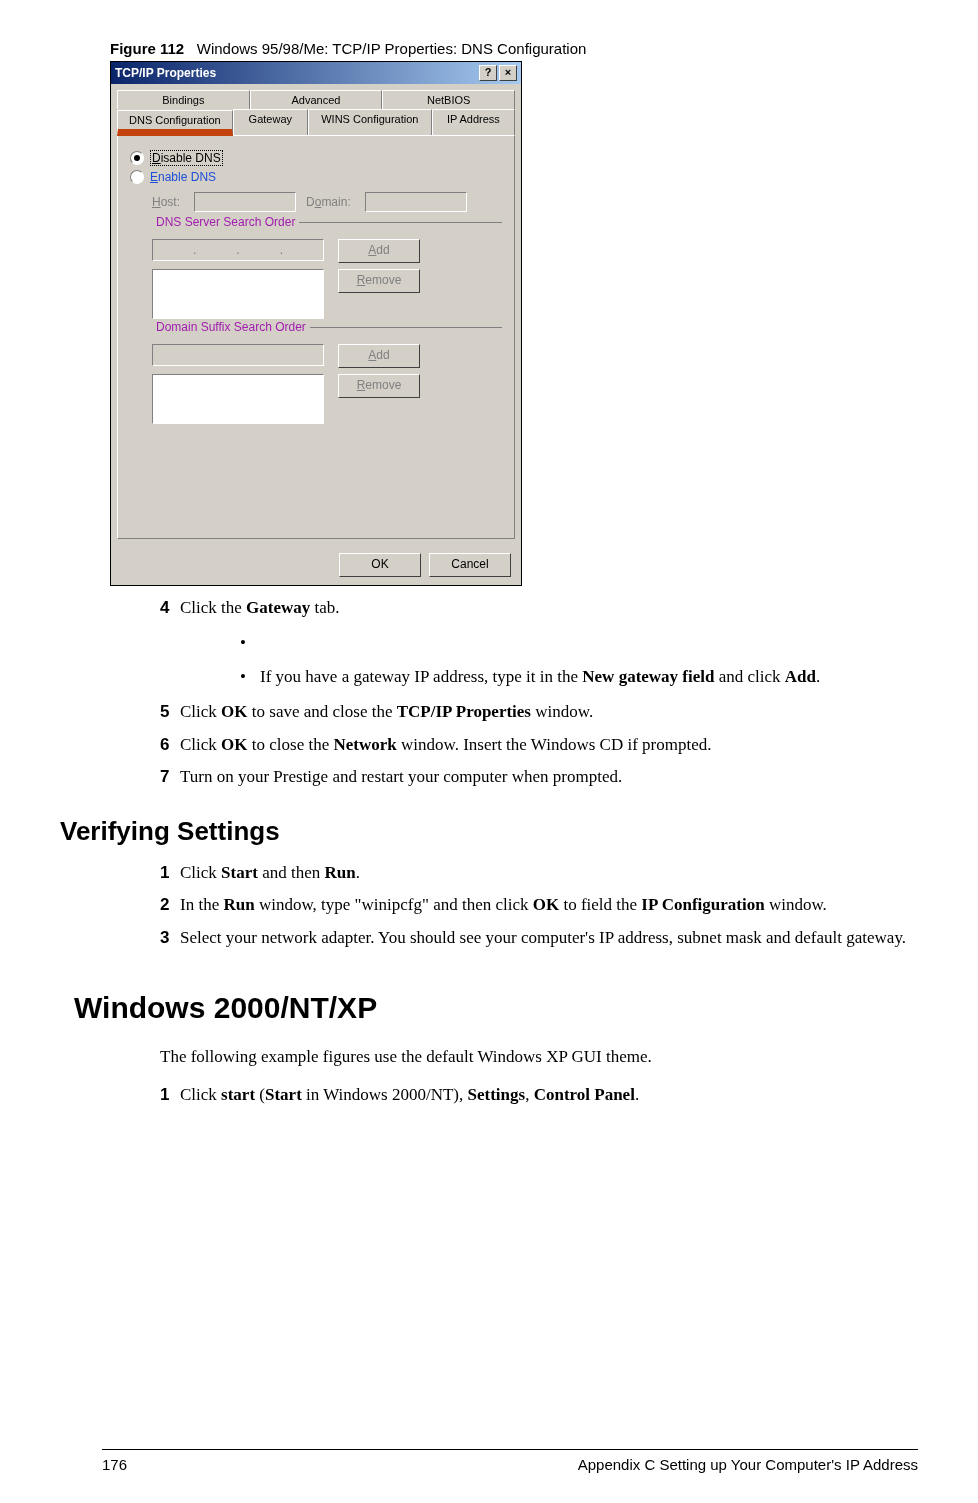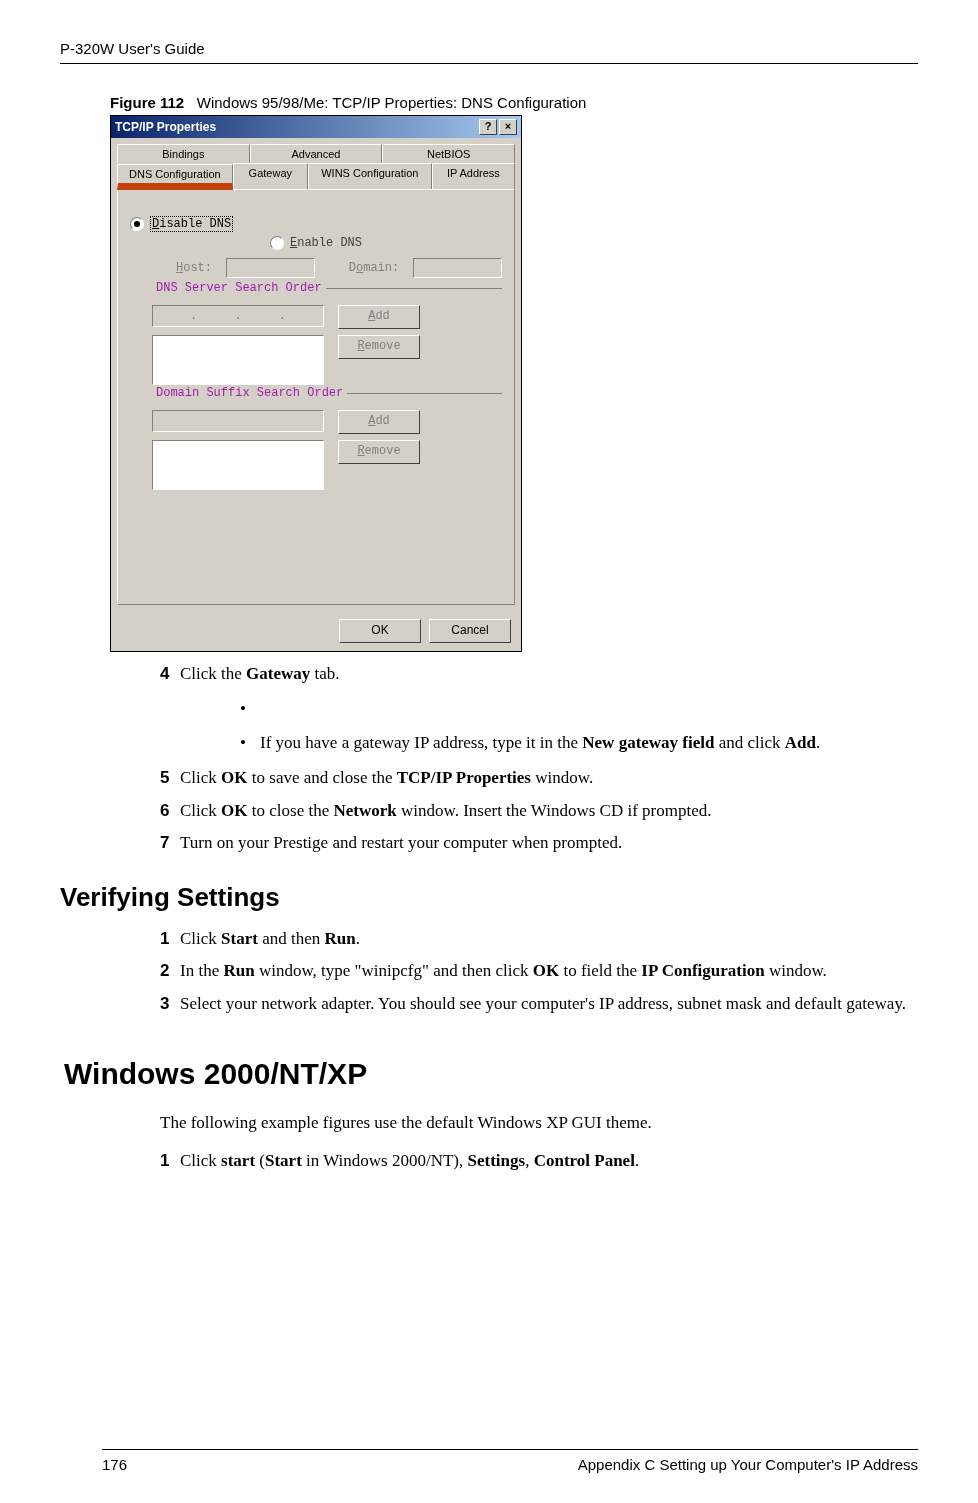--- a/index.html
+++ b/index.html
@@ -74,39 +74,38 @@
   }
   .tab.active {
     background: #d4d0c8;
     border-bottom: 7px solid #c2410c;
     position: relative; top: 1px;
   }
   .tab-body {
     margin: 0 6px 6px 6px;
     border-left: 1px solid #fff; border-top: 1px solid #fff;
     border-right: 1px solid #808080; border-bottom: 1px solid #808080;
-    padding: 22px 12px 12px 12px;
+    padding: 10px 12px 12px 12px;
     min-height: 380px;
-    font-family: Liberation Mono, monospace;
   }
   .radio-row { display: flex; align-items: center; margin: 4px 0; color:#000; }
   .radio-dot {
     width: 12px; height: 12px; border-radius: 50%;
     border-top:1px solid #808080; border-left:1px solid #808080;
     border-right:1px solid #fff; border-bottom:1px solid #fff;
     background:#fff; margin-right:6px; position:relative;
   }
   .radio-dot.checked::after{
     content:""; position:absolute; left:3px; top:3px; width:6px; height:6px; background:#000; border-radius:50%;
   }
-  .disabled-text { color:#404040;justify-content:center; }
+  .disabled-text { color:#1d4ed8; }
   .sel-box {
     display:inline-block; border:1px dotted #000; padding:0 1px;
   }
-  .field-label { color:#808080; margin-right:4px;margin-left:24px; }
+  .field-label { color:#808080; margin-right:4px; }
   .field-row { margin:8px 0 10px 22px; display:flex; align-items:center; gap:10px; }
   .txt {
     background:#d4d0c8;
     border-top:1px solid #808080; border-left:1px solid #808080;
     border-right:1px solid #fff; border-bottom:1px solid #fff;
     height:18px; display:inline-block;
   }
   .group {
     margin:8px 0 6px 22px;
     border-top:1px solid #808080; position:relative; padding-top:10px;
@@ -140,36 +139,35 @@
   .underline { text-decoration: underline; }
 
   
   .step-list { margin: 10px 0 10px 100px; }
   .step { display:flex; margin: 8px 0; line-height:1.45; }
   .step-num { font-family: Arial, sans-serif; font-weight:bold; width:20px; flex-shrink:0; }
   .bullets { margin: 6px 0 6px 180px; }
   .bullet { display:flex; margin:10px 0; line-height:1.45; }
   .bullet-dot { width:20px; flex-shrink:0; }
   .h2 { font-family: Arial, sans-serif; font-weight:bold; font-size:26px; margin:26px 0 14px 0; }
-  .h1 { font-family: Arial, sans-serif; font-weight:bold; font-size:30px; margin:40px 0 20px 4px; }
+  .h1 { font-family: Arial, sans-serif; font-weight:bold; font-size:30px; margin:40px 0 20px 14px; }
   .para { margin:14px 0 14px 100px; line-height:1.45; }
   .footer {
     position:absolute; bottom:30px; left:60px; right:60px;
     border-top:1.5px solid #000; padding-top:6px;
     font-family: Arial, sans-serif; font-size:15px;
     display:flex; justify-content:space-between;margin-left:42px;
   }
   b { font-weight:bold; }
 </style>
 </head>
 <body>
 
 <div class="page">
 
-  <div class="header-line">P-320W User's Guide</div>
 
   <div class="fig-caption">
     <span class="fig-num">Figure 112</span>&nbsp;&nbsp;
     <span>Windows 95/98/Me: TCP/IP Properties: DNS Configuration</span>
   </div>
 
   <div class="dialog">
     <div class="titlebar">
       <span class="title-text">TCP/IP Properties</span>
       <div class="title-btns">

